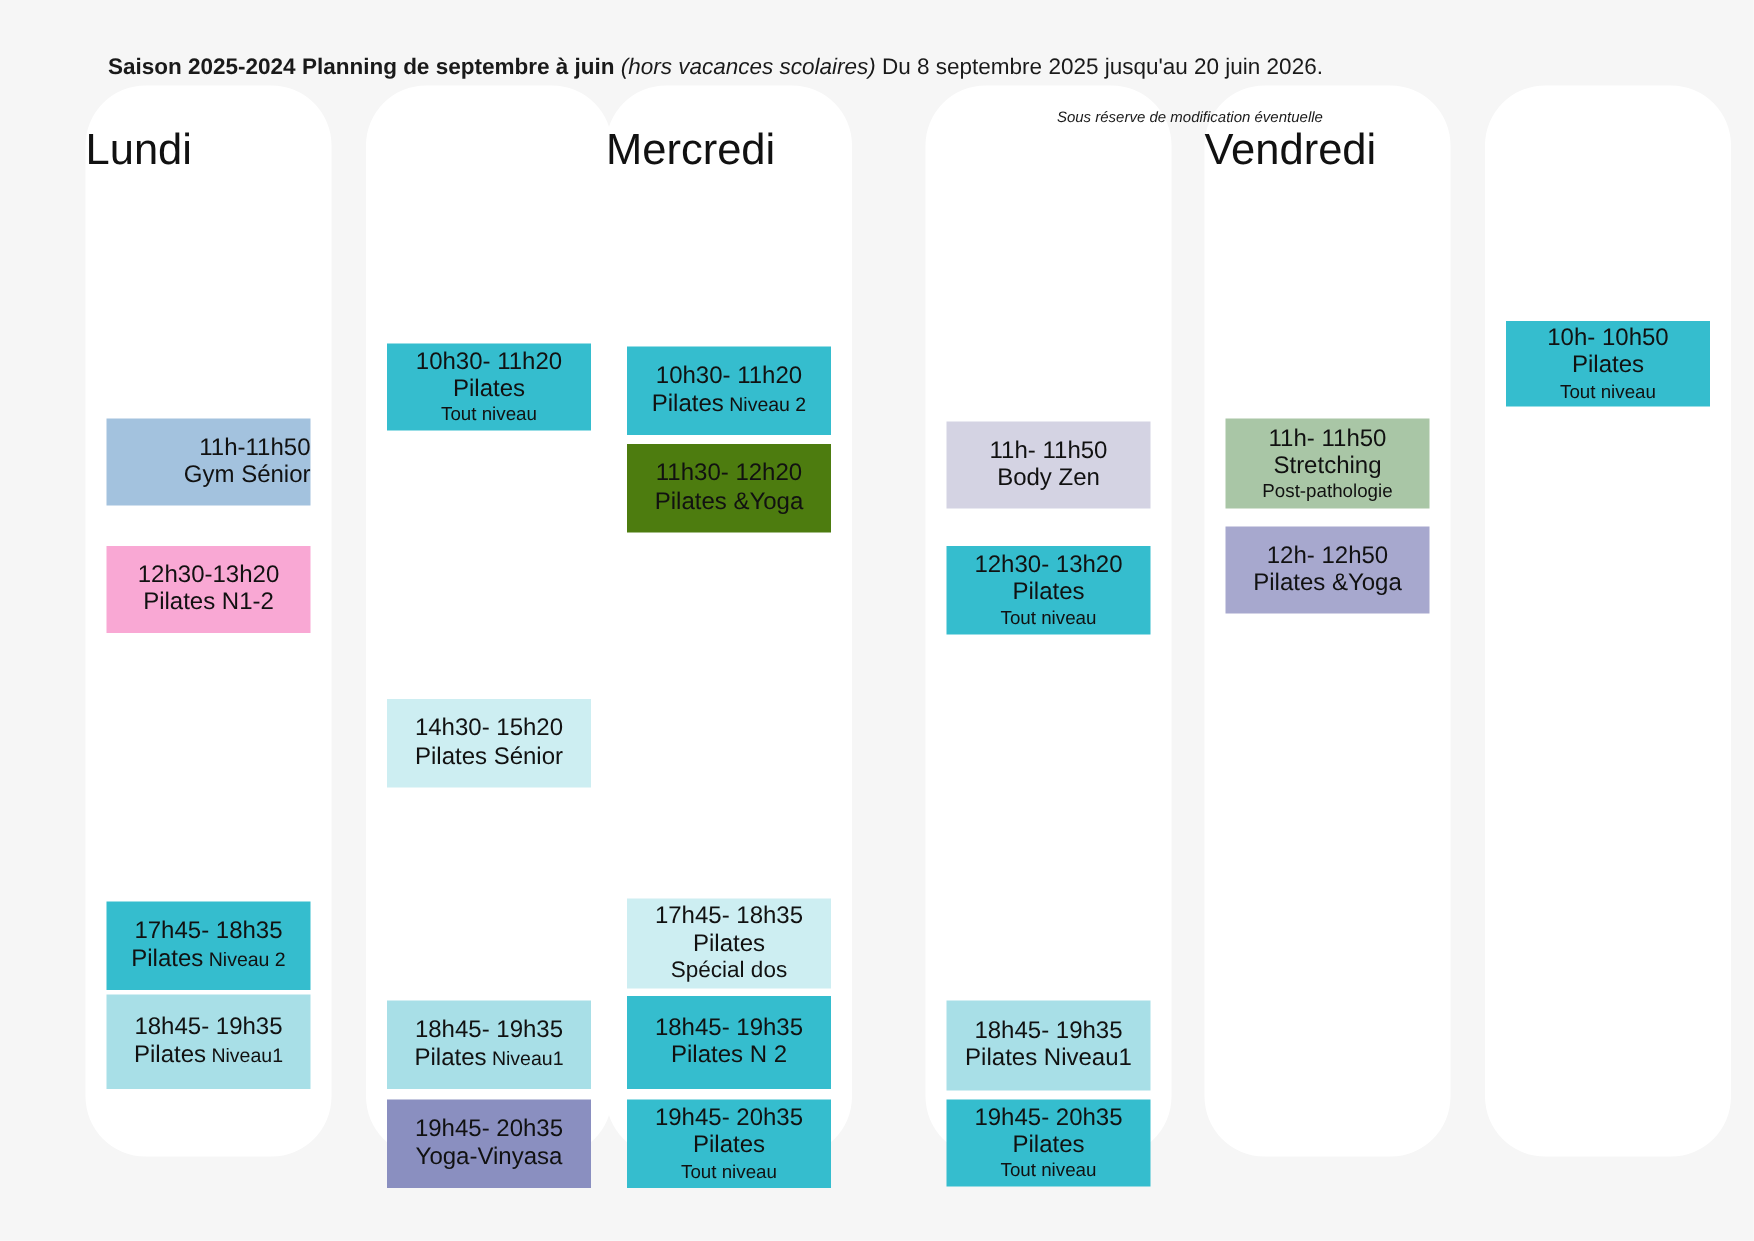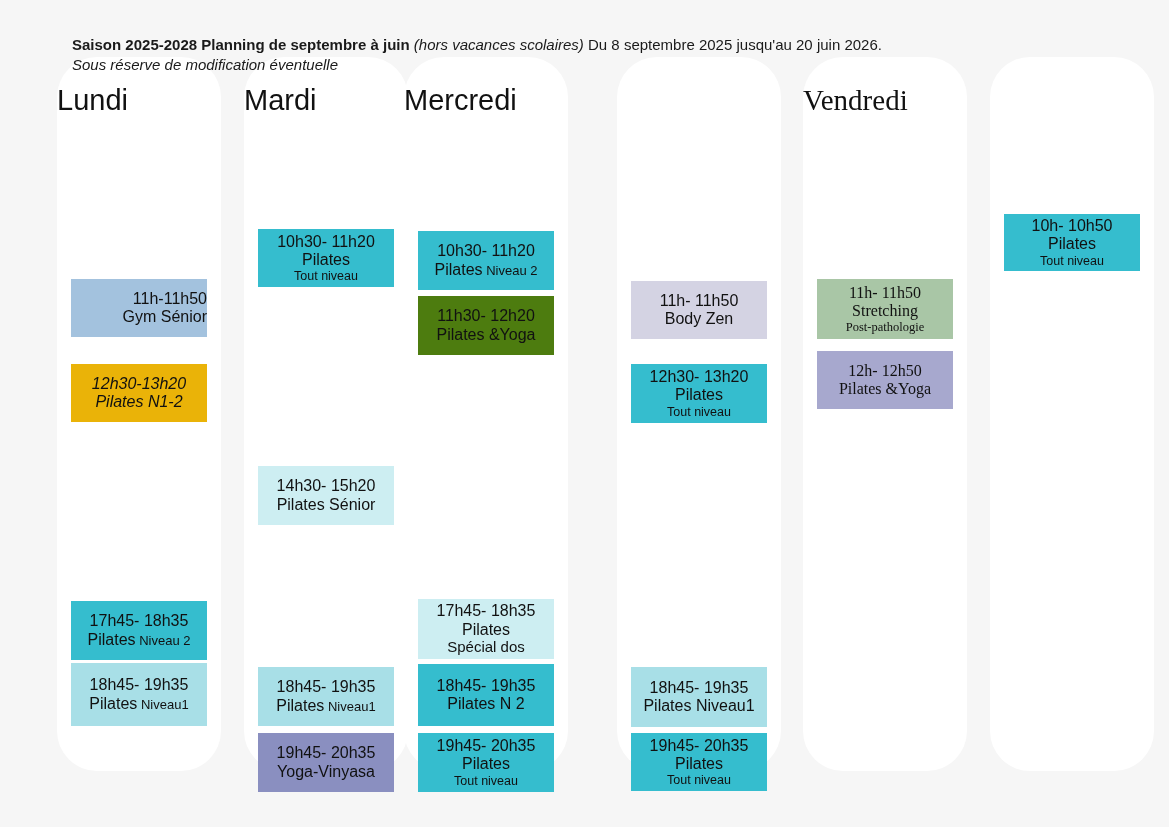--- a/index.html
+++ b/index.html
@@ -10,22 +10,22 @@
     font-family:"Liberation Sans",sans-serif;
     color:#1a1a1a;
     overflow:hidden;
   }
   .header{
     position:absolute;left:72px;top:36px;z-index:5;
     white-space:nowrap;
   }
   .header-line1{font-size:15px;}
   .header-line1 .b{font-weight:bold;}
-  .i{font-style:italic;}
-  .header-line2{font-size:15px;margin-top:3px;}
+  .i{font-style:italic;text-align:right;}
+  .header-line2{font-size:10px;margin-top:20px;}
   .board{position:absolute;left:0;top:0;width:100%;height:100%;}
   .day-column{
     position:absolute;top:57px;height:714px;width:164px;
     background:#ffffff;border-radius:40px;
   }
   .day-title{
     font-size:29px;padding-top:27px;
     color:#111;
   }
   .session{
@@ -39,48 +39,47 @@
   .session .nm-small{font-size:13px;}
   .session .sub{font-size:12.5px;}
   .session .sub-big{font-size:15px;}
 </style>
 </head>
 <body>
 
 <div class="page">
   <div class="header">
     <div class="header-line1">
-      <span class="b">Saison 2025-2028 Planning de septembre à juin</span>
+      <span class="b">Saison 2025-2024 Planning de septembre à juin</span>
       <span class="i">(hors vacances scolaires)</span>
       <span>Du 8 septembre 2025 jusqu'au 20 juin 2026.</span>
     </div>
     <div class="header-line2 i">Sous réserve de modification éventuelle</div>
   </div>
   <div class="board">
       <div class="day-column" style="left: 57px;">
         <div class="day-title">Lundi</div>
         <div class="session" style="top: 183px; height: 58px; background: rgb(163, 194, 222); align-items: flex-end;">
           <div class="time">11h-11h50</div>
           <div><span class="nm">Gym Sénior</span></div>
         </div>
-        <div class="session" style="top: 268px; height: 58px; background: #eab308; font-style: italic;">
+        <div class="session" style="top: 268px; height: 58px; background: #f9a8d4;">
           <div class="time">12h30-13h20</div>
           <div><span class="nm">Pilates N1-2</span></div>
         </div>
         <div class="session" style="top: 505px; height: 59px; background: rgb(53, 189, 206);">
           <div class="time">17h45- 18h35</div>
           <div><span class="nm">Pilates</span><span class="nm-small"> Niveau 2</span></div>
         </div>
         <div class="session" style="top: 567px; height: 63px; background: rgb(168, 223, 231);">
           <div class="time">18h45- 19h35</div>
           <div><span class="nm">Pilates</span><span class="nm-small"> Niveau1</span></div>
         </div>
       </div>
       <div class="day-column" style="left: 244px;">
-        <div class="day-title">Mardi</div>
         <div class="session" style="top: 133px; height: 58px; background: rgb(53, 189, 206);">
           <div class="time">10h30- 11h20</div>
           <div><span class="nm">Pilates</span></div>
           <div class="sub">Tout niveau</div>
         </div>
         <div class="session" style="top: 370px; height: 59px; background: rgb(205, 238, 242); text-align: center;">
           <div class="time">14h30- 15h20</div>
           <div><span class="nm">Pilates Sénior</span></div>
         </div>
         <div class="session" style="top: 571px; height: 59px; background: rgb(168, 223, 231);">
@@ -130,21 +129,21 @@
         <div class="session" style="top: 571px; height: 60px; background: rgb(168, 223, 231);">
           <div class="time">18h45- 19h35</div>
           <div><span class="nm">Pilates Niveau1</span></div>
         </div>
         <div class="session" style="top: 637px; height: 58px; background: rgb(53, 189, 206);">
           <div class="time">19h45- 20h35</div>
           <div><span class="nm">Pilates</span></div>
           <div class="sub">Tout niveau</div>
         </div>
       </div>
-      <div class="day-column" style="left: 803px; font-family: Liberation Serif, serif;">
+      <div class="day-column" style="left: 803px;">
         <div class="day-title">Vendredi</div>
         <div class="session" style="top: 183px; height: 60px; background: rgb(169, 198, 166);">
           <div class="time">11h- 11h50</div>
           <div><span class="nm">Stretching</span></div>
           <div class="sub">Post-pathologie</div>
         </div>
         <div class="session" style="top: 255px; height: 58px; background: rgb(167, 168, 206);">
           <div class="time">12h- 12h50</div>
           <div><span class="nm">Pilates &amp;Yoga</span></div>
         </div>

